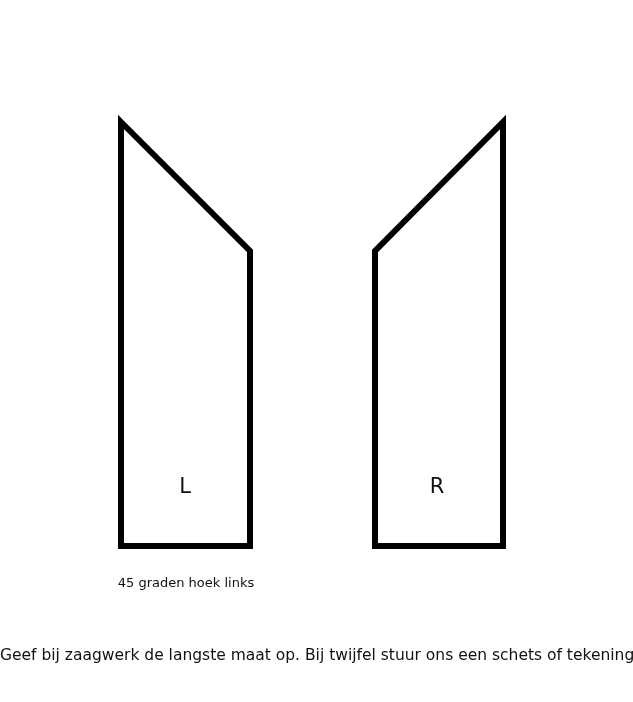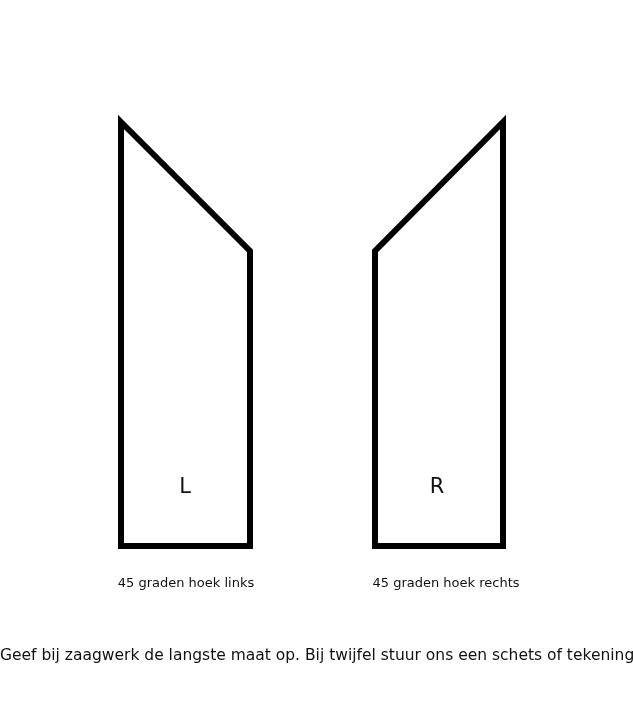--- a/index.html
+++ b/index.html
@@ -83,17 +83,16 @@
     <polygon points="121,122 250,251 250,546 121,546" fill="#ffffff" stroke="#000000" stroke-width="6" stroke-linejoin="miter" stroke-miterlimit="10"></polygon>
     <polygon points="503,122 503,546 375,546 375,251" fill="#ffffff" stroke="#000000" stroke-width="6" stroke-linejoin="miter" stroke-miterlimit="10"></polygon>
   </svg>
 
   <div class="shape-label label-left">L</div>
 
   <div class="shape-label label-right">R</div>
 
   <div class="caption caption-left">45 graden hoek links</div>
 
-  <div class="caption caption-right">45 graden hoek rechts</div>
 
   <div class="footnote">Geef bij zaagwerk de langste maat op. Bij twijfel stuur ons een schets of tekening.</div>
 
 </div>
 
 </body></html>

